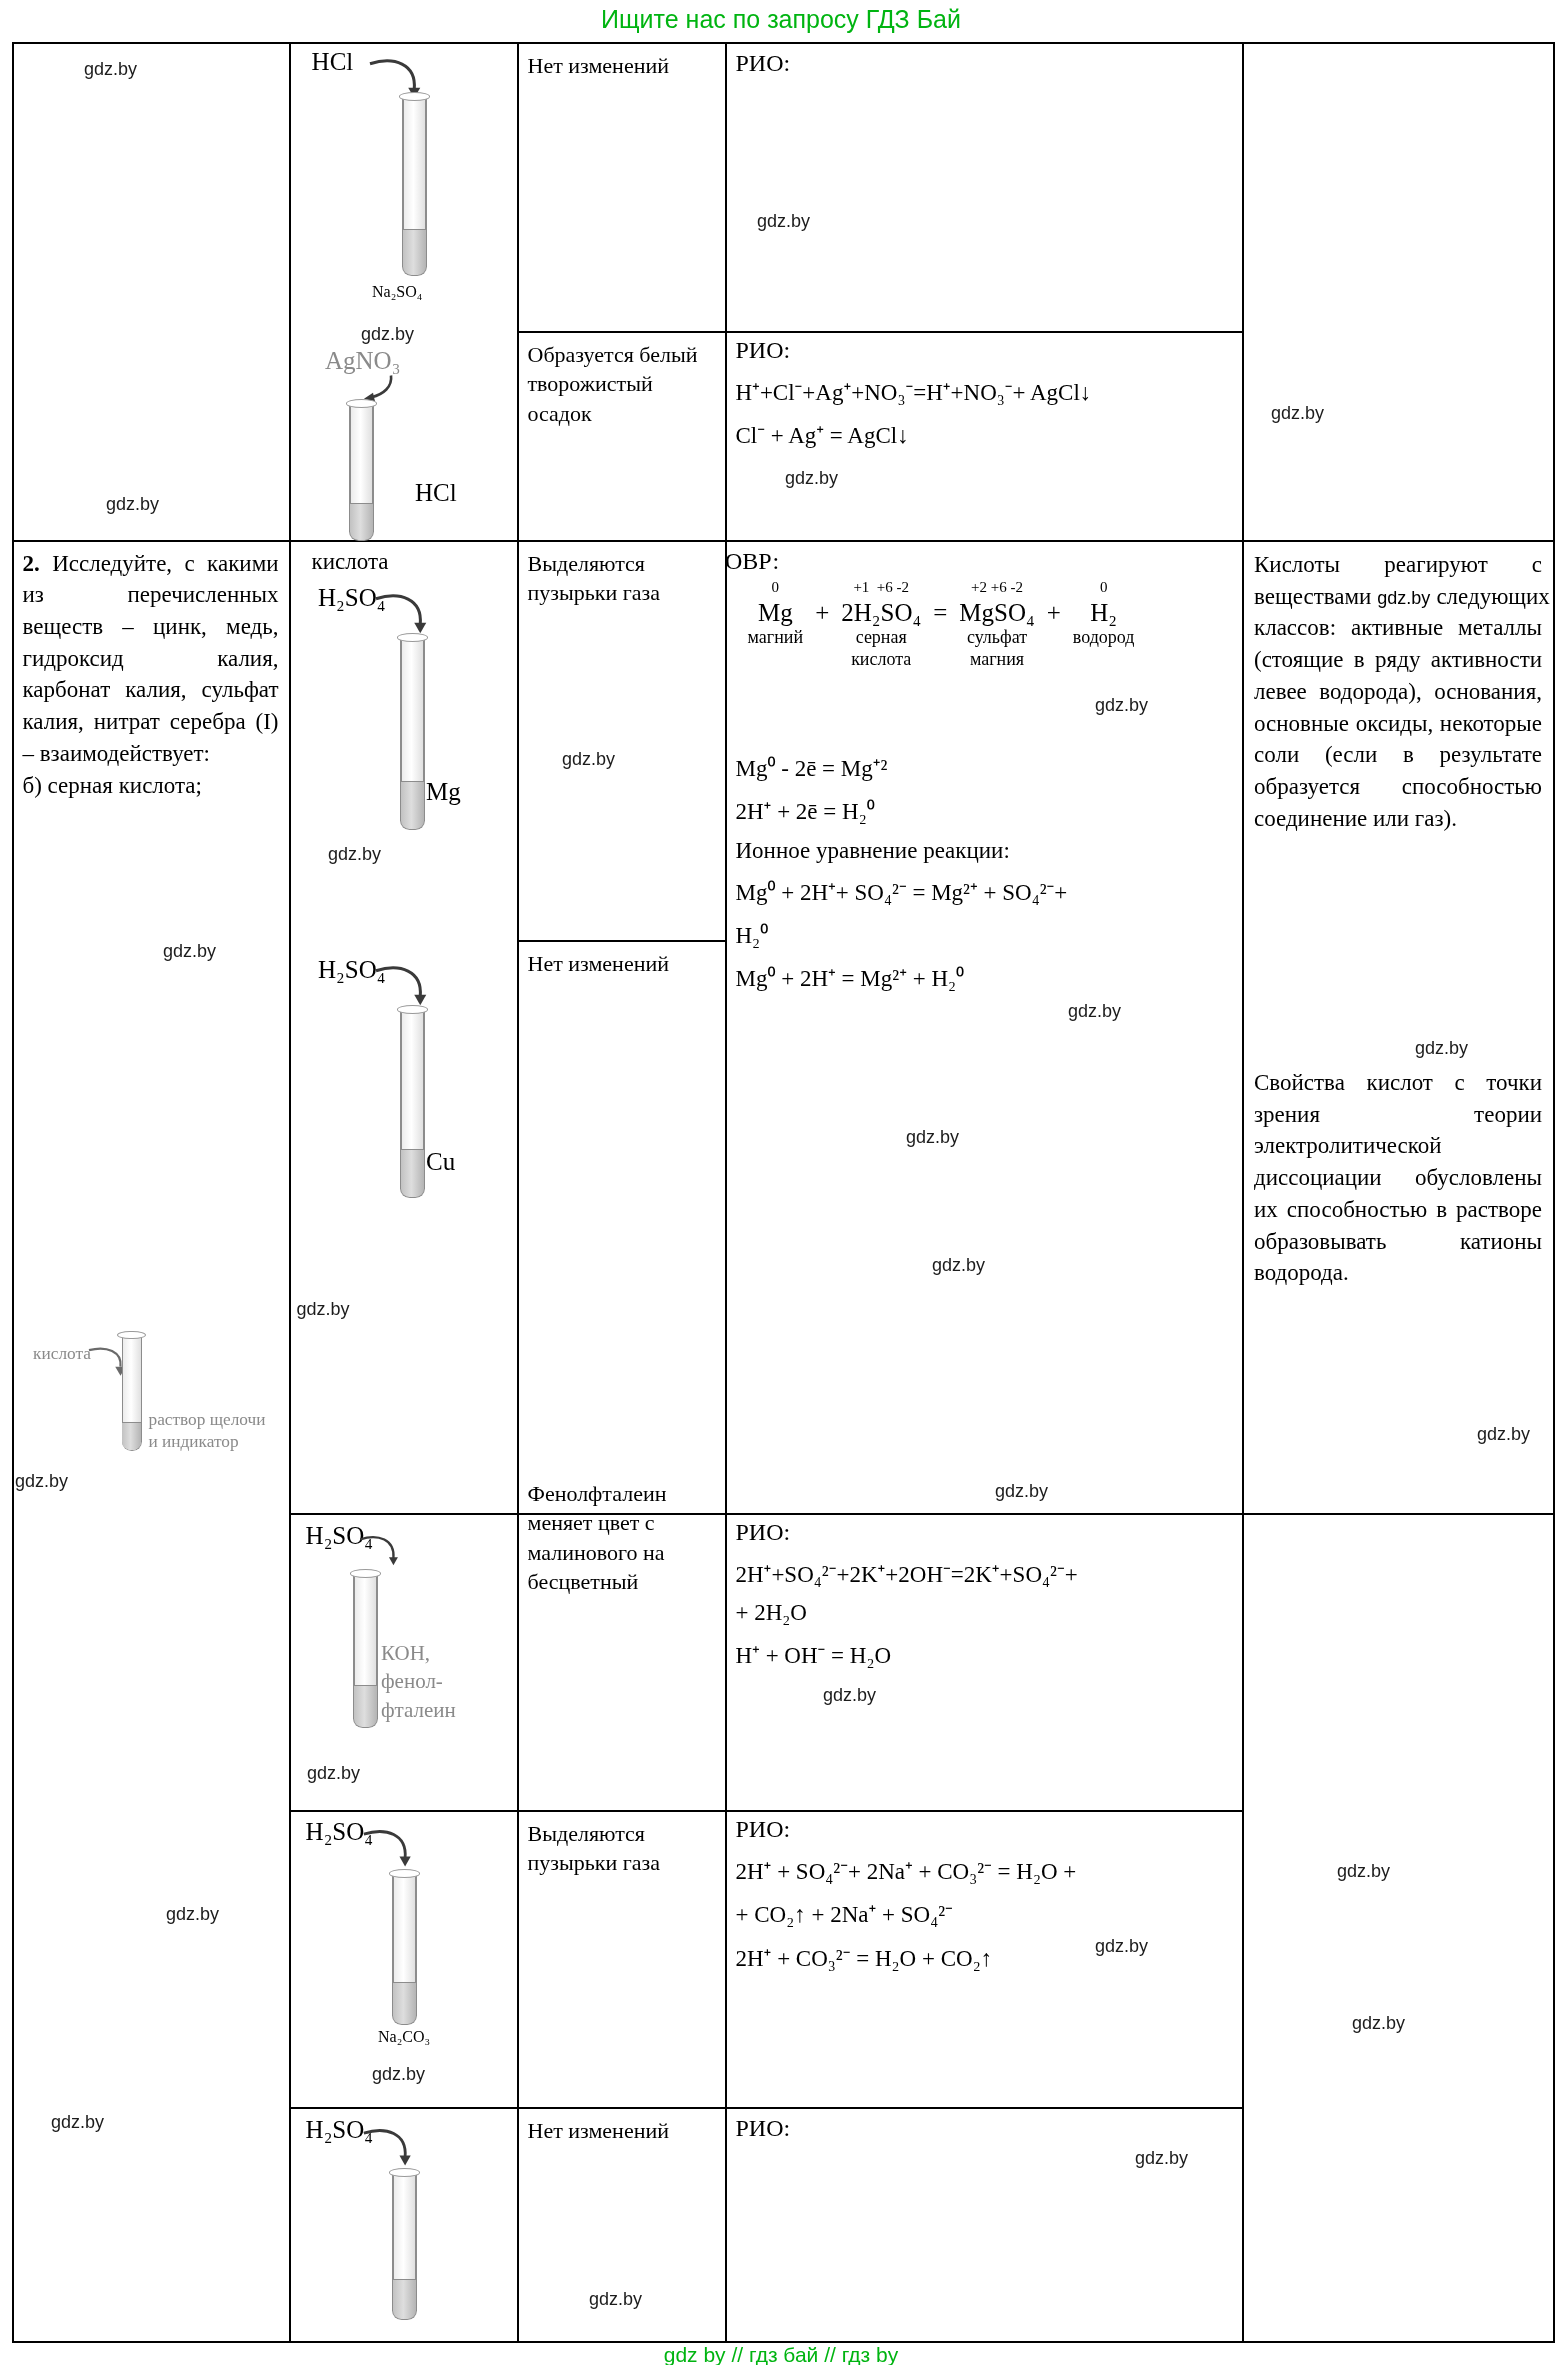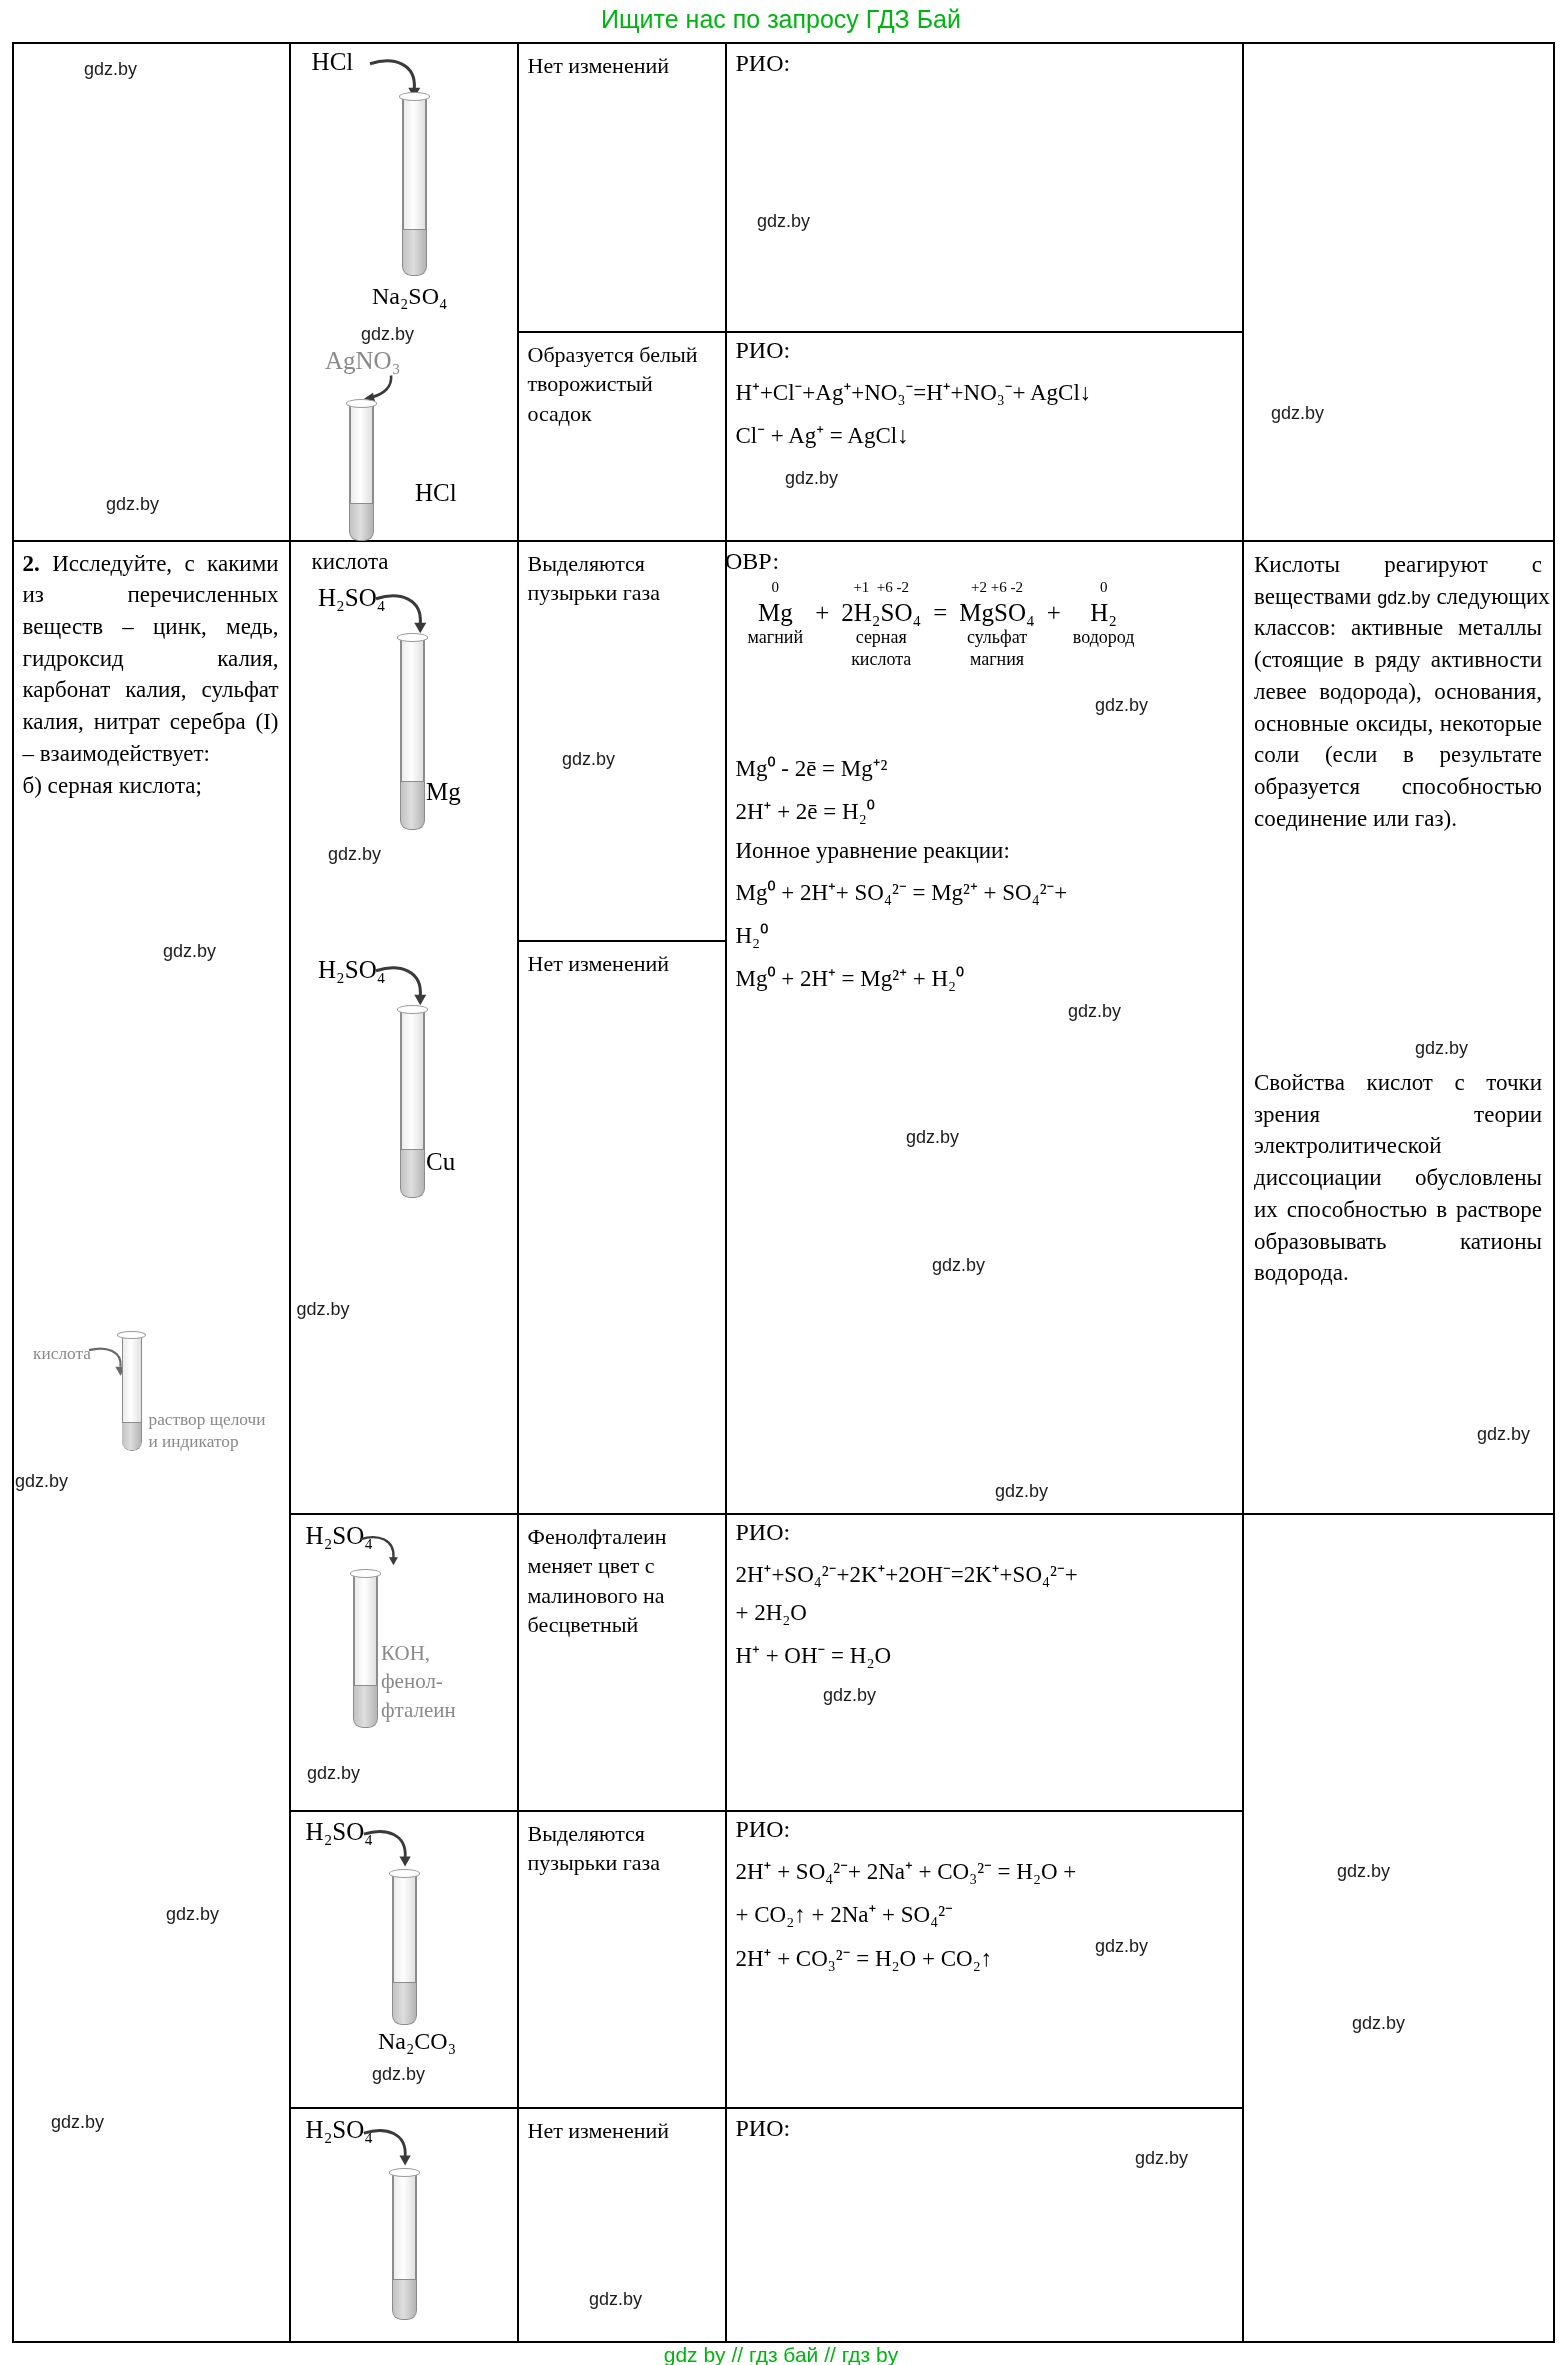--- a/index.html
+++ b/index.html
@@ -16,21 +16,21 @@
   .wm{position:absolute;font-family:"Liberation Sans",sans-serif;font-size:18px;
       color:#1c1c1c;white-space:nowrap;}
   .wmi{font-family:"Liberation Sans",sans-serif;font-size:18px;margin:0 6px;}
   .txt{font-size:23px;line-height:1.38;text-align:justify;}
   .obs{font-size:22px;line-height:1.34;padding:9px 10.5px;}
   .eqt{position:absolute;font-size:24px;}
   .eq{font-size:23px;margin-bottom:11.3px;white-space:nowrap;}
   .eqflow{position:absolute;}
   .figlab{position:absolute;font-size:25px;white-space:nowrap;}
   .f31{font-size:23px;}
-  .f32{font-size:24px;}
+  .f32{font-size:16px;}
   .gray{color:#8a8a8a;}
   .small-gray{position:absolute;font-size:17.3px;color:#8a8a8a;line-height:1.25;white-space:nowrap;}
   .tube{position:absolute;width:21px;border:2.3px solid #8c8c8c;border-top:none;
         border-radius:0 0 9.8px 9.8px;
         background:linear-gradient(90deg,#ececec,#ffffff 45%,#e0e0e0);}
   .tube::before{content:"";position:absolute;left:-5.3px;right:-5.3px;top:-3px;height:6.8px;
         border:1.5px solid #9a9a9a;border-radius:50%;background:#fff;}
   .liquid{position:absolute;left:-0.8px;right:-0.8px;bottom:-0.8px;height:39px;
         background:linear-gradient(90deg,#c2c2c2,#dedede 45%,#b4b4b4);
         border-top:1.5px solid #8c8c8c;border-radius:0 0 8.3px 8.3px;}
@@ -211,21 +211,21 @@
     </div>
   </div>
 
   <div class="cell" style="left:517px;top:540px;width:208px;height:400px">
     <div class="obs">Выделяются пузырьки газа</div>
     <div class="wm" style="left:45px;top:209px">gdz.by</div>
   </div>
   <div class="cell" style="left:517px;top:940px;width:208px;height:574px">
     <div class="obs">Нет изменений</div>
   </div>
-  <div class="cell" style="left:517px;top:1513px;width:228px;height:297px">
+  <div class="cell" style="left:517px;top:1470px;width:228px;height:297px">
     <div class="obs">Фенолфталеин меняет цвет с малинового на бесцветный</div>
   </div>
   <div class="cell" style="left:517px;top:1810px;width:208px;height:297px">
     <div class="obs">Выделяются пузырьки газа</div>
   </div>
   <div class="cell" style="left:517px;top:2107px;width:208px;height:236px">
     <div class="obs">Нет изменений</div>
     <div class="wm" style="left:72px;top:182px">gdz.by</div>
   </div>
 

